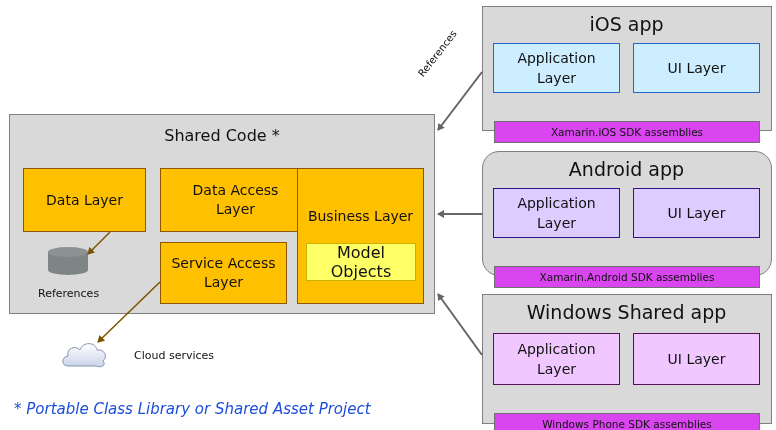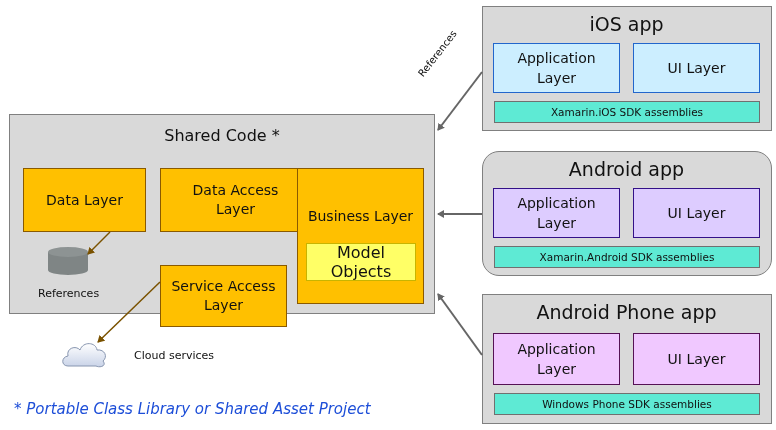--- a/index.html
+++ b/index.html
@@ -8,41 +8,41 @@
   .abs { position:absolute; box-sizing:border-box; }
   .panel { background:#d9d9d9; border:1.5px solid #808080; }
   .center { display:flex; align-items:center; justify-content:center; text-align:center; }
   .orange { background:#ffc000; border:1.5px solid #8a5a00; font-size:14px; line-height:19px; }
   .model { background:#ffff66; border:1px solid #c8b400; font-size:16px; }
   .title { font-size:16px; text-align:center; }
   .app-title { font-size:19px; text-align:center; }
   .blue { background:#cceeff; border:1.5px solid #2266cc; font-size:14px; line-height:20px; }
   .purple { background:#ddccff; border:1.5px solid #331188; font-size:14px; line-height:20px; }
   .pink { background:#f0c8ff; border:1.5px solid #551155; font-size:14px; line-height:20px; }
-  .sdk { background:#5eead4; border:1px solid #707070; font-size:10.5px; }
+  .sdk { background:#d946ef; border:1px solid #707070; font-size:10.5px;margin-top:20px; }
   .small { font-size:11px; }
   .note { font-size:15px; font-style:italic; color:#1d4ed8; }
   svg.overlay { position:absolute; left:0; top:0; pointer-events:none; }
 </style>
 </head>
 <body>
 
 <div class="abs panel" style="left:9px;top:114px;width:426px;height:200px;"></div>
 <div class="abs title" style="left:9px;top:126px;width:426px;">Shared Code *</div>
 
 <div class="abs orange center" style="left:23px;top:168px;width:123px;height:64px;">
   <span>Data Layer</span>
 </div>
 
 <div class="abs orange center" style="left:160px;top:168px;width:151px;height:64px;flex-direction:column;">
   <span>Data Access</span>
   <span>Layer</span>
 </div>
 
-<div class="abs orange center" style="left:160px;top:242px;width:127px;height:62px;flex-direction:column;margin-top:23px;">
+<div class="abs orange center" style="left:160px;top:242px;width:127px;height:62px;flex-direction:column;">
   <span>Service Access</span>
   <span>Layer</span>
 </div>
 
 <div class="abs orange" style="left:297px;top:168px;width:127px;height:136px;">
   <div class="abs center" style="left:0;top:38px;width:125px;">Business Layer</div>
   <div class="abs model center" style="left:8px;top:74px;width:110px;height:38px;">
     <span>Model Objects</span>
   </div>
 </div>
@@ -88,21 +88,21 @@
   </div>
   <div class="abs purple center" style="left:150px;top:36px;width:127px;height:50px;">
     <span>UI Layer</span>
   </div>
   <div class="abs sdk center" style="left:11px;top:94px;width:266px;height:22px;">
     <span>Xamarin.Android SDK assemblies</span>
   </div>
 </div>
 
 <div class="abs panel" style="left:482px;top:294px;width:290px;height:130px;">
-  <div class="abs app-title" style="left:0;top:6px;width:287px;">Android Phone app</div>
+  <div class="abs app-title" style="left:0;top:6px;width:287px;">Windows Shared app</div>
   <div class="abs pink center" style="left:10px;top:38px;width:127px;height:52px;flex-direction:column;">
     <span>Application</span>
     <span>Layer</span>
   </div>
   <div class="abs pink center" style="left:150px;top:38px;width:127px;height:52px;">
     <span>UI Layer</span>
   </div>
   <div class="abs sdk center" style="left:11px;top:98px;width:266px;height:22px;">
     <span>Windows Phone SDK assemblies</span>
   </div>

